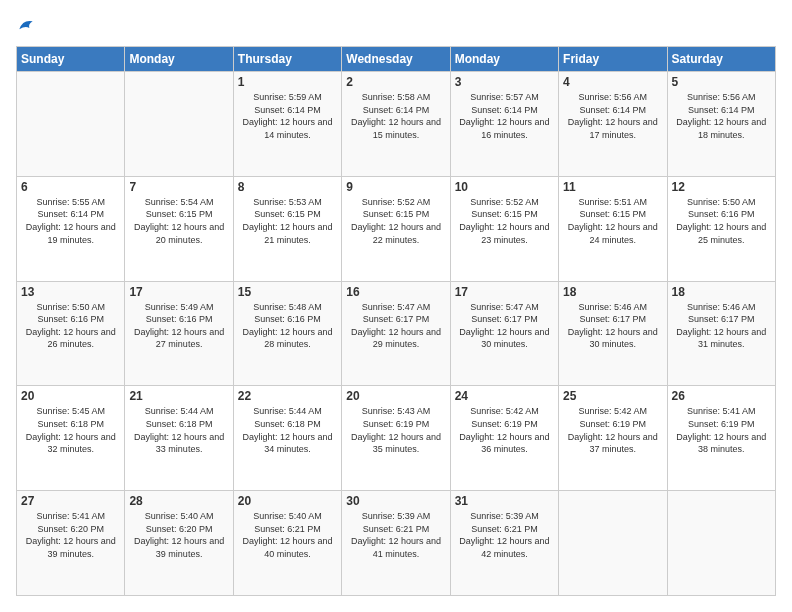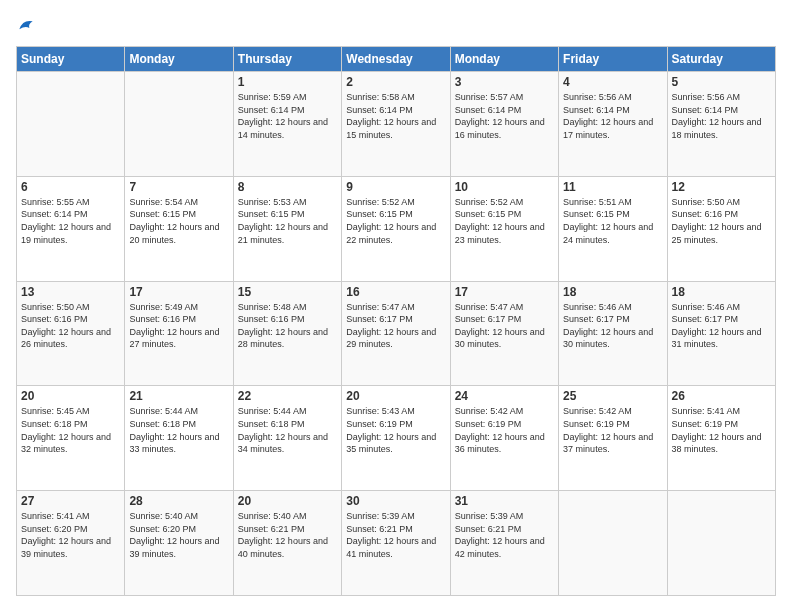--- a/index.html
+++ b/index.html
@@ -70,20 +70,21 @@
     .day-number {
       font-size: 12px;
       font-weight: bold;
       display: block;
       margin-bottom: 2px;
     }
     .day-info {
       font-size: 9px;
       line-height: 1.4;
       color: #333;
+      text-align: center;
     }
     .empty-cell { background: #fff; }
     tr:nth-child(odd) td { background: #f9f9f9; }
     tr:nth-child(even) td { background: #fff; }
     
     thead tr th { background: #3a7abf !important; }
   </style>
 </head>
 <body>
 

